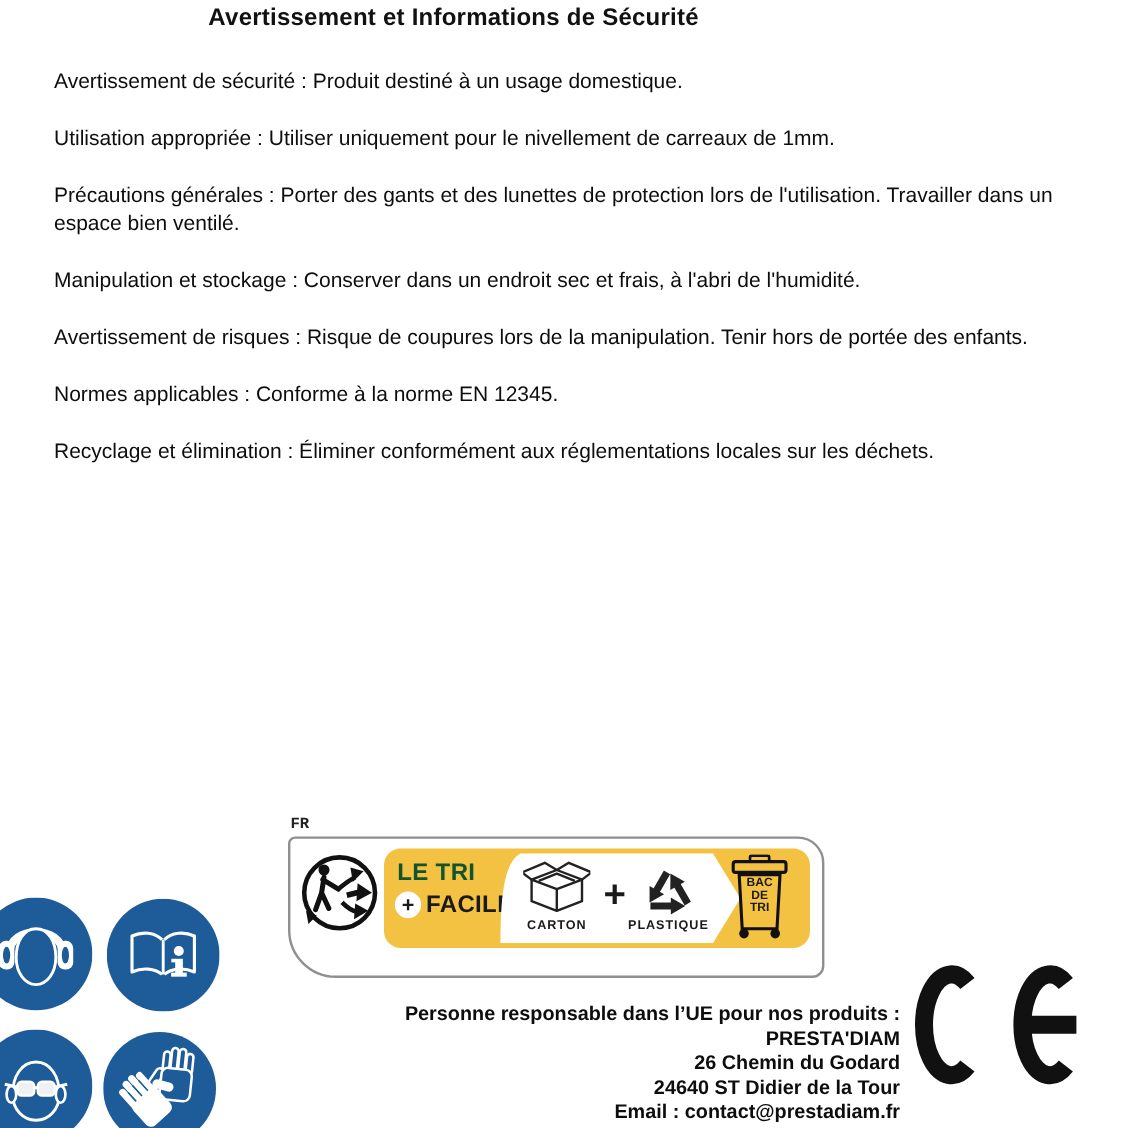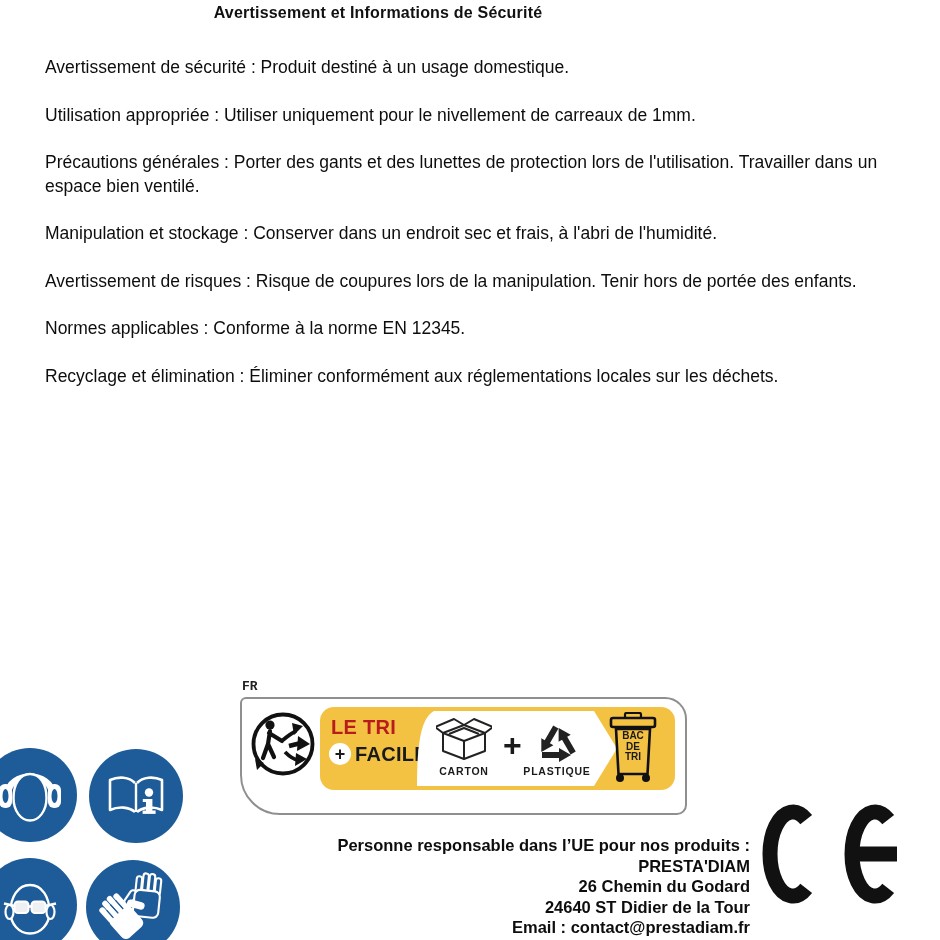--- a/index.html
+++ b/index.html
@@ -1,27 +1,27 @@
 <!DOCTYPE html>
 <html><head>
 <meta charset="utf-8">
 <style>
   html,body{margin:0;padding:0;background:#fff;}
   .page{position:relative;width:940px;height:940px;background:#ffffff;overflow:hidden;
         font-family:"Liberation Sans",sans-serif;color:#111;}
   .doc-title{position:absolute;top:4px;left:0;width:756px;text-align:center;
-             font-size:16px;font-weight:bold;letter-spacing:.2px;}
+             font-size:20px;font-weight:bold;letter-spacing:.2px;}
   .body-text{position:absolute;left:45px;top:56px;width:850px;}
   .body-text p{margin:0 0 24px 0;font-size:17.5px;line-height:23.5px;color:#0d0d0d;}
   .fr-label{position:absolute;left:242px;top:679px;font-size:13px;font-weight:bold;color:#222;font-family:Liberation Mono, monospace;}
   .triman-block{position:absolute;left:240px;top:697px;width:447px;height:118px;
                 border:2px solid #8f8f8f;border-radius:6px 22px 10px 40px;box-sizing:border-box;background:#fff;}
   .triman-logo{position:absolute;left:7px;top:11px;}
   .banner{position:absolute;left:78px;top:8px;width:355px;height:83px;background:#f4c243;border-radius:14px;}
-  .banner .le-tri{position:absolute;left:11px;top:9px;font-size:20px;font-weight:800;color:#b91c1c;letter-spacing:.3px;}
+  .banner .le-tri{position:absolute;left:11px;top:9px;font-size:20px;font-weight:800;color:#14532d;letter-spacing:.3px;}
   .banner .plus-circle{position:absolute;left:9px;top:36px;width:22px;height:22px;border-radius:50%;
                        background:#fff;text-align:center;font-size:18px;font-weight:800;line-height:22px;color:#1a1a1a;}
   .banner .facile{position:absolute;left:35px;top:36px;font-size:20px;font-weight:800;color:#1a1a1a;letter-spacing:.3px;}
   .chevron-panel{position:absolute;left:90px;top:4px;}
   .mat-icon{position:absolute;}
   .mat-label{position:absolute;font-size:10.5px;font-weight:bold;letter-spacing:.8px;color:#1a1a1a;text-align:center;}
   .mat-plus{position:absolute;left:183px;top:20px;font-size:32px;font-weight:800;color:#1a1a1a;}
   .bin-icon{position:absolute;left:288px;top:5px;}
   .bin-text{position:absolute;left:288px;top:24px;width:50px;text-align:center;
             font-size:10px;line-height:10.5px;font-weight:800;color:#1a1a1a;}

